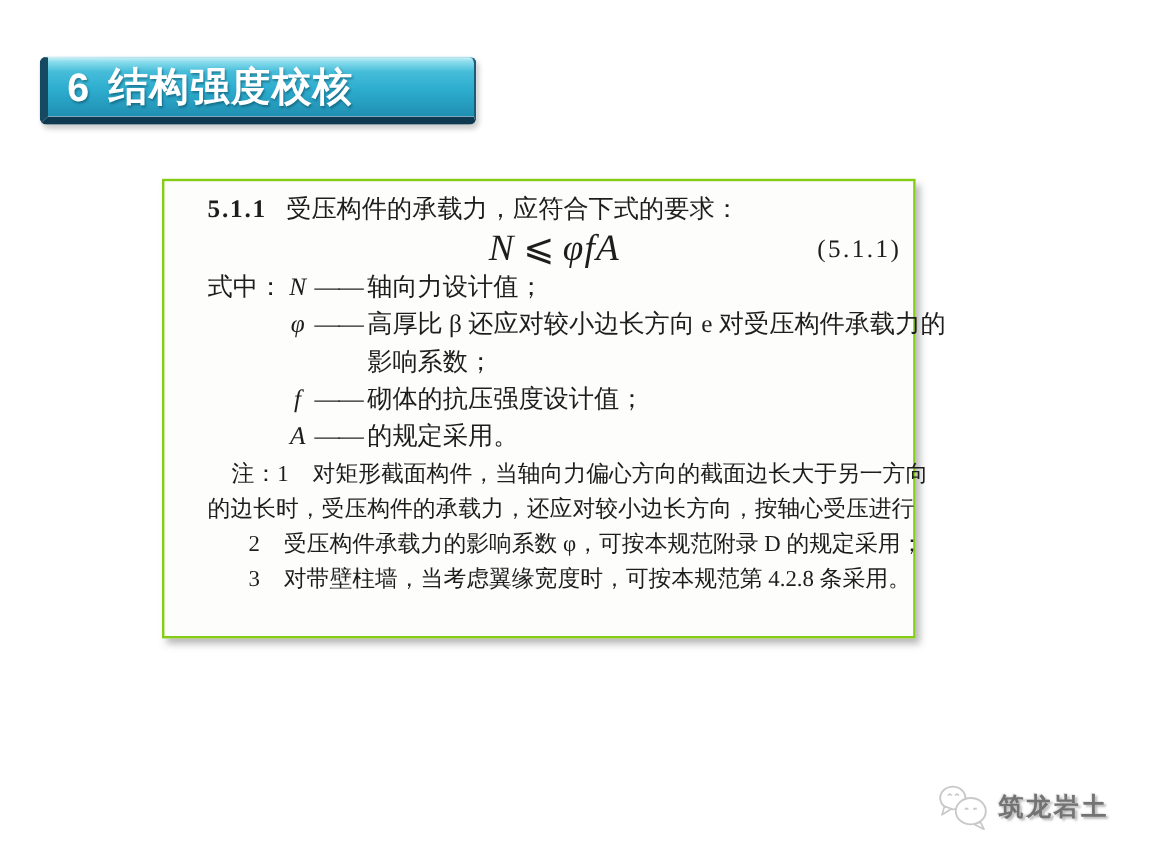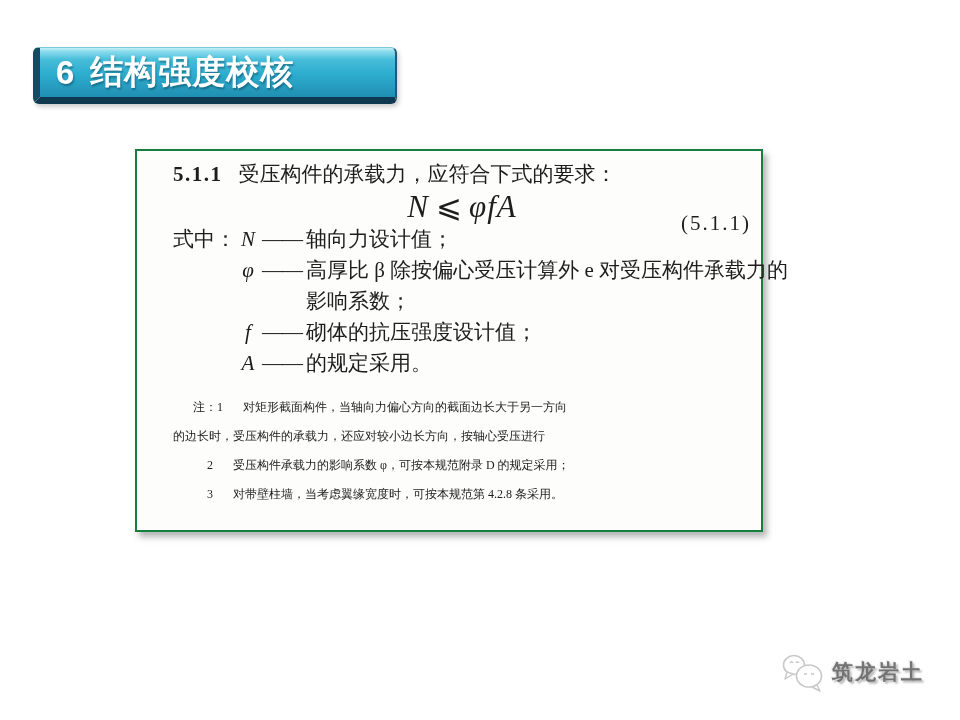--- a/index.html
+++ b/index.html
@@ -28,43 +28,43 @@
     color:#ffffff;
     font-family:"Liberation Sans","DejaVu Sans",sans-serif;
     font-size:33px; font-weight:bold; letter-spacing:1px;
     text-shadow:1px 2px 2px rgba(0,50,70,.45);
   }
 
   
   .doc-box {
     position:absolute; left:135px; top:149px;
     width:628px; height:383px; box-sizing:border-box;
-    border:2px solid #15803d;
+    border:2px solid #84cc16;
     background:#fdfdfc;
     box-shadow:4px 5px 6px rgba(110,110,110,.5);
     padding:8px 10px 8px 36px;
     color:#1d1d1d;
     font-size:21px; line-height:31px;
   }
   .clause-line { white-space:nowrap; }
   .clause-num { font-weight:bold; letter-spacing:1.5px; margin-right:16px; }
 
   .formula-row { position:relative; text-align:center; height:34px; line-height:34px; }
   .formula { font-size:31px; }
   .f-var { font-style:italic; letter-spacing:1px; }
   .f-rel { margin:0 7px; font-style:normal; }
-  .eq-num { position:absolute; right:0; top:16px; font-size:21px; letter-spacing:2px; }
+  .eq-num { position:absolute; right:0; top:0; font-size:21px; letter-spacing:2px; }
 
   .def-row { display:flex; white-space:nowrap; }
   .def-lead { width:63px; flex:none; }
   .def-sym  { width:24px; flex:none; text-align:center; font-style:italic; }
   .def-dash { flex:none; letter-spacing:-1px; margin:0 4px 0 2px; }
   .def-text { flex:1; white-space:nowrap; }
 
-  .notes { margin-top:14px; font-size:12px; line-height:29px; }
+  .notes { margin-top:2px; font-size:19px; line-height:29px; }
   .note-line { white-space:nowrap; }
   .note-first { padding-left:20px; }
   .note-num { margin-right:20px; }
   .note-n23 { padding-left:34px; }
 
   
   .watermark {
     position:absolute; left:781px; top:652px;
     display:flex; align-items:center; gap:5px;
   }
@@ -101,21 +101,21 @@
       <span class="def-sym">N</span>
       <span class="def-dash">——</span>
       <span class="def-text">轴向力设计值；</span>
     </div>
 
     <div class="def-row">
       <span class="def-lead"></span>
       <span class="def-sym">φ</span>
       <span class="def-dash">——</span>
       <span class="def-text">
-        <div>高厚比 β 除按偏心受压计算外 e 对受压构件承载力的</div>
+        <div>高厚比 β 还应对较小边长方向 e 对受压构件承载力的</div>
         <div>影响系数；</div>
       </span>
     </div>
 
     <div class="def-row">
       <span class="def-lead"></span>
       <span class="def-sym">f</span>
       <span class="def-dash">——</span>
       <span class="def-text">砌体的抗压强度设计值；</span>
     </div>

